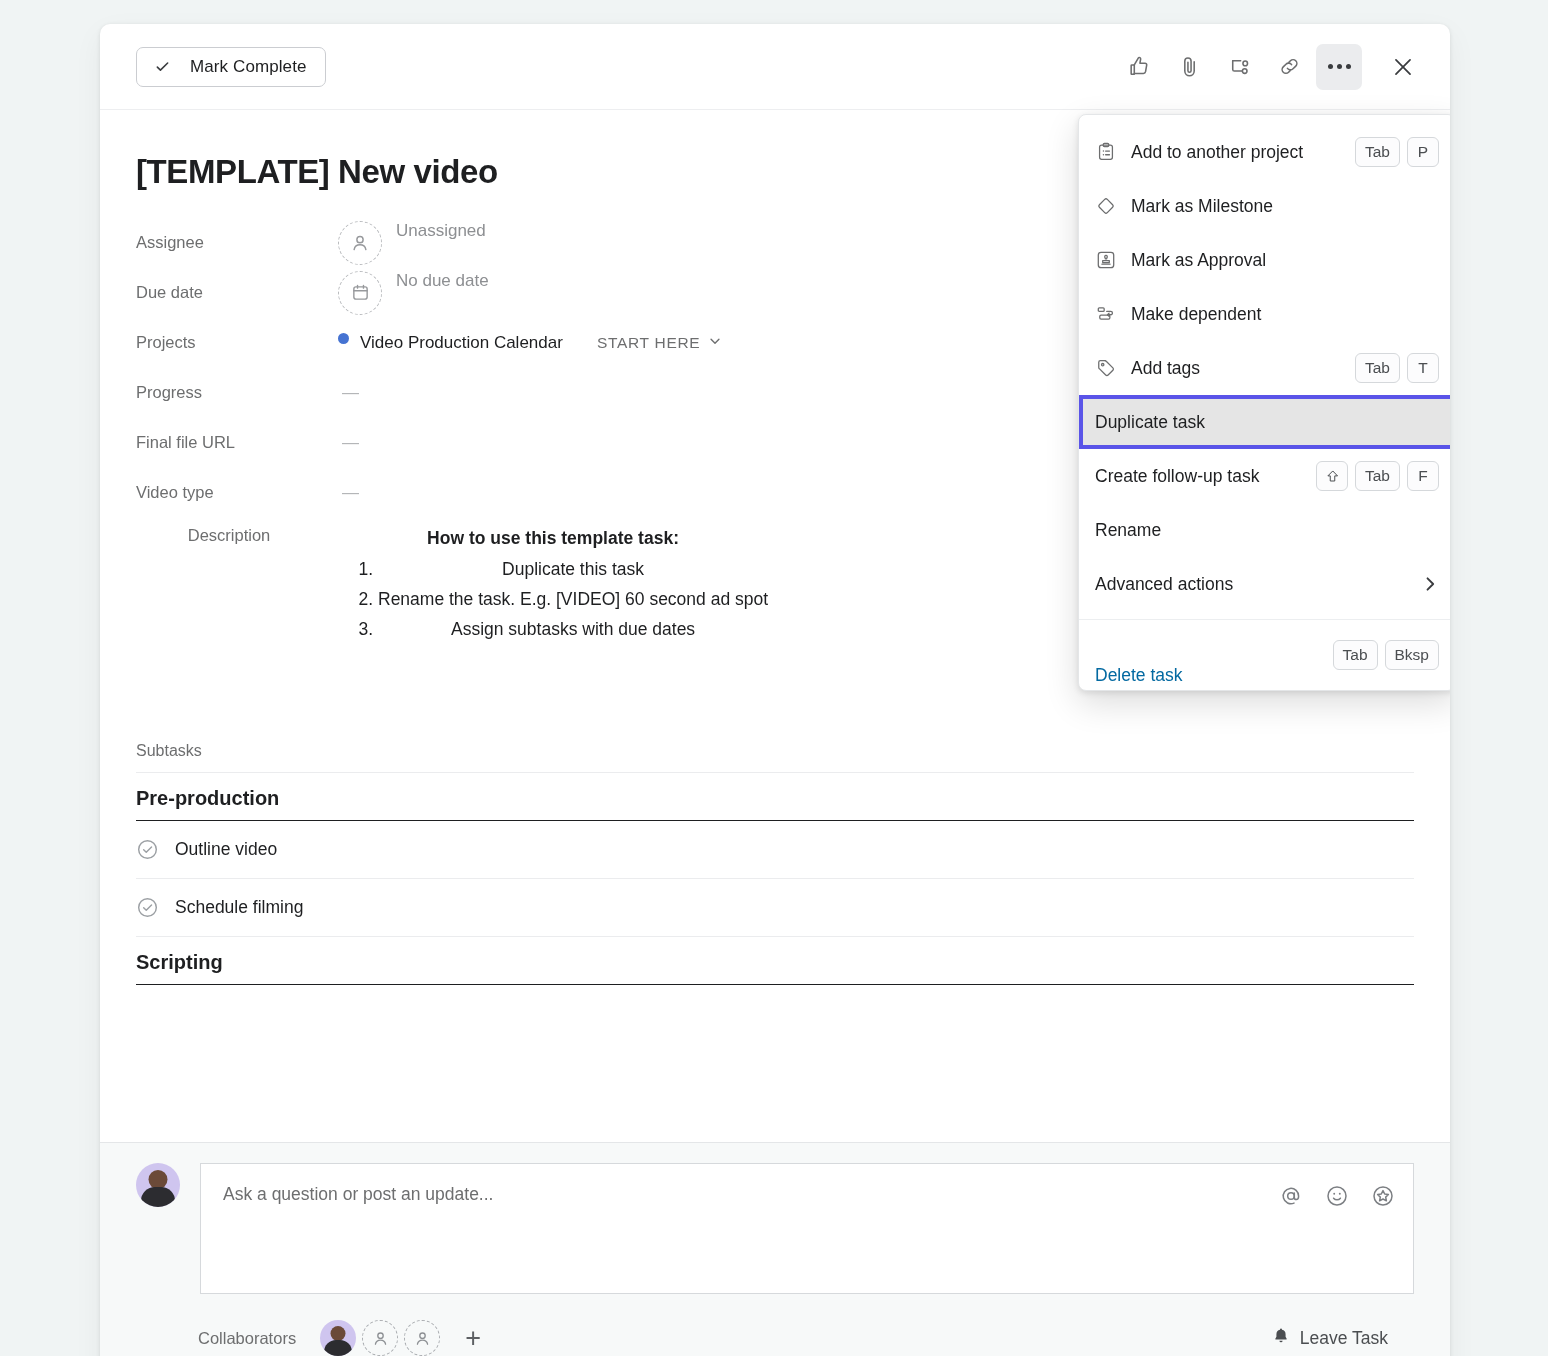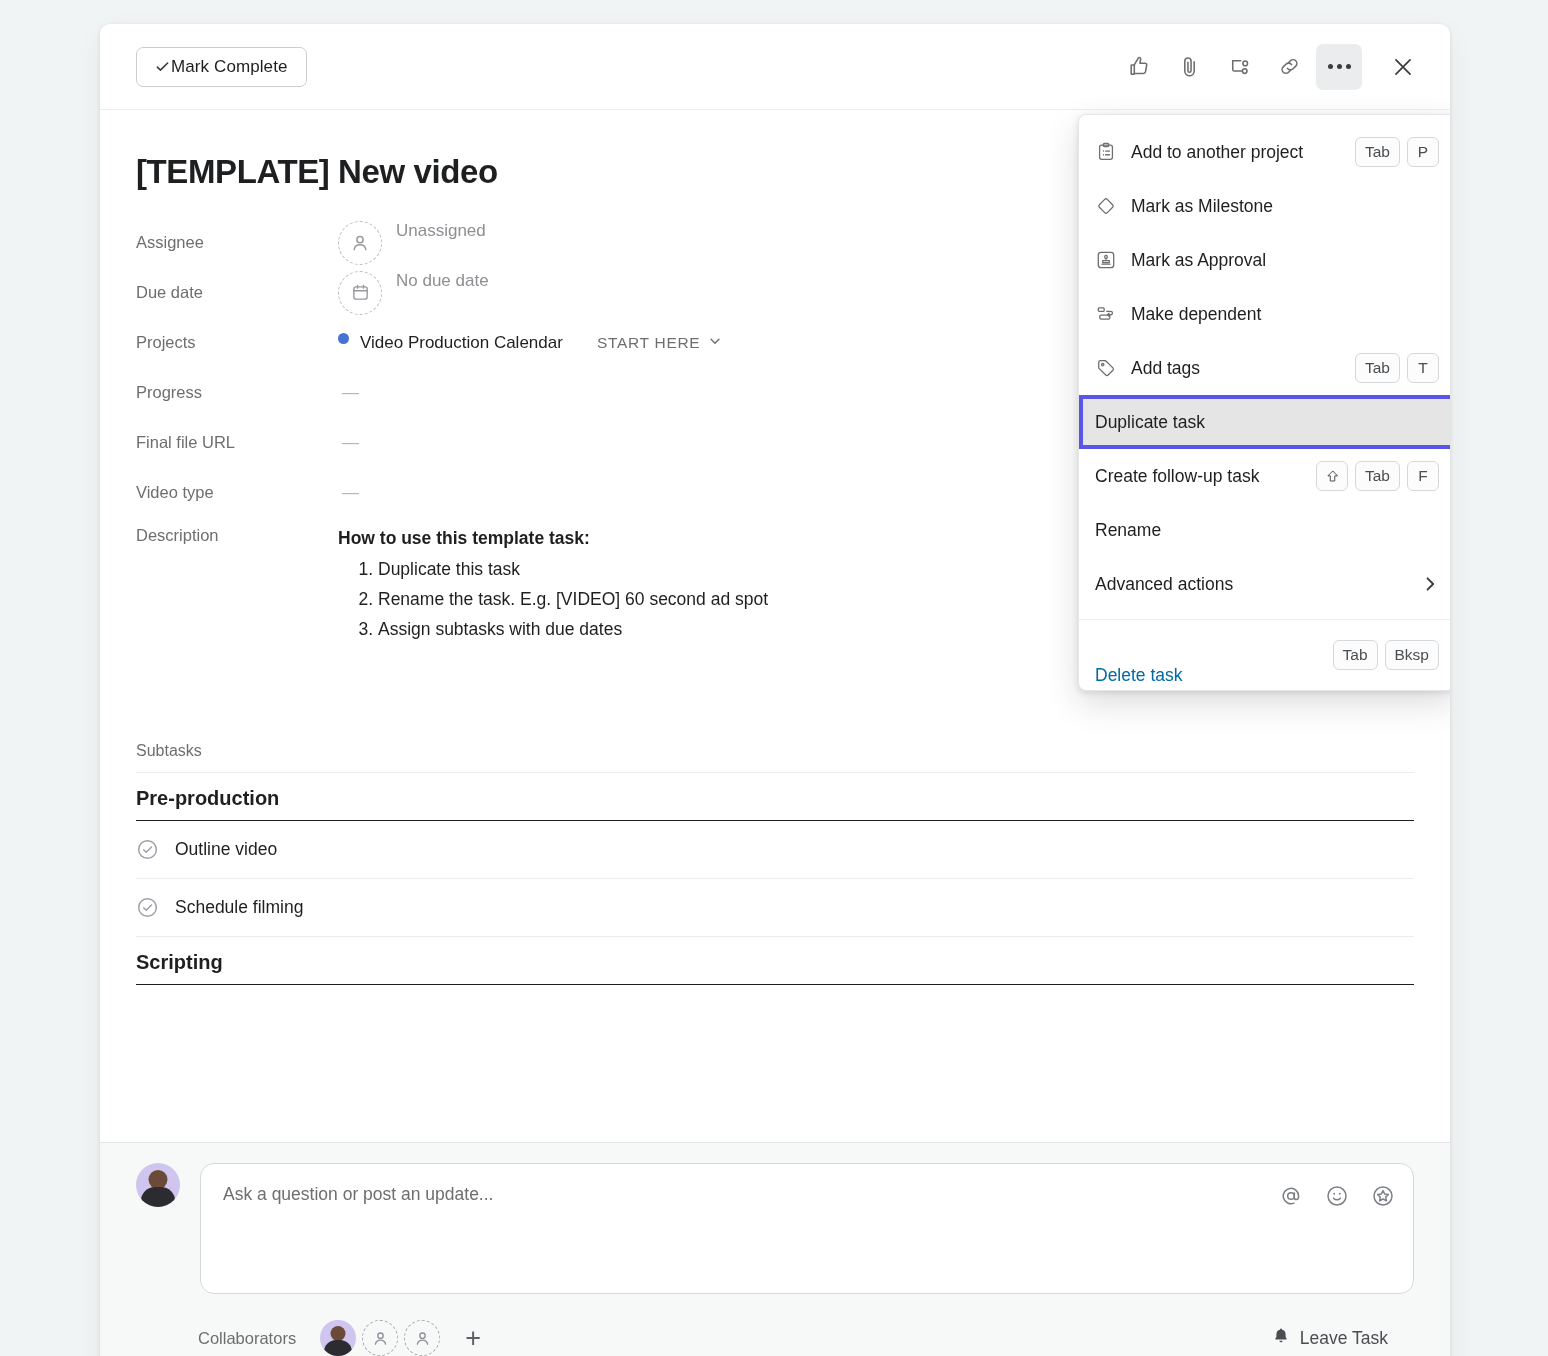--- a/index.html
+++ b/index.html
@@ -25,21 +25,21 @@
 
   
   .topbar {
     position: relative;
     height: 86px;
     border-bottom: 1px solid #edeef0;
     display: flex; align-items: center;
     padding: 0 24px 0 36px;
   }
   .mark-complete {
-    display: inline-flex; align-items: center; gap: 1px;
+    display: inline-flex; align-items: center; gap: 20px;
     height: 40px; padding: 0 18px;
     border: 1px solid #cbcdd1; border-radius: 7px;
     background: #fff; color: #1e1f21;
     font-size: 17px; letter-spacing: .1px;
     cursor: pointer;
   }
   .check-glyph { display:inline-block; width:15px; height:15px; position:relative; }
   .check-glyph svg { display:block; }
 
   .topbar-actions {
@@ -85,21 +85,21 @@
   .proj-dot {
     width: 11px; height: 11px; border-radius: 50%;
     background: #4573d2; margin-right: 11px; flex: 0 0 11px;
   }
   .proj-name { font-size: 17px; color: #1e1f21; }
   .start-here {
     margin-left: 34px; display: inline-flex; align-items: center; gap: 8px;
     font-size: 15.5px; color: #6d6e6f; letter-spacing: .7px; cursor: pointer;
   }
 
-  .desc-row { display: flex; align-items: flex-start; padding-top: 8px; }
+  .desc-row { display: flex; align-items: flex-start; padding-top: 8px; text-align: center; }
   .desc-body { padding-top: 2px; }
   .desc-head { font-size: 17.5px; font-weight: 700; color: #1e1f21; margin-bottom: 5px; }
   .desc-list { margin: 0; padding-left: 40px; }
   .desc-list li { font-size: 17.5px; color: #1e1f21; line-height: 1.73; }
 
   
   .subtasks { margin-top: 98px; }
   .subtasks-label { font-size: 16px; color: #6d6e6f; padding-bottom: 12px; }
   .sdivider { height:1px; background:#ebecee; }
   .sgroup-title {
@@ -125,21 +125,21 @@
   .av-img {
     width: 44px; height: 44px; border-radius: 50%; flex: 0 0 44px;
     background: #cfc5ef; overflow: hidden; position: relative;
   }
   .av-img .head { position:absolute; left:50%; top:16%; transform:translateX(-50%);
     width:19px; height:19px; border-radius:50%; background:#6b4a38; }
   .av-img .body2 { position:absolute; left:50%; bottom:0; transform:translateX(-50%);
     width:34px; height:20px; border-radius:14px 14px 0 0; background:#2c2c30; }
   .comment-box {
     flex: 1 1 auto; position: relative;
-    background: #fff; border: 1px solid #d6d9dc; border-radius: 14px;
+    background: #fff; border: 1px solid #d6d9dc; border-radius: 0;
     height: 131px; padding: 20px 22px;
   }
   .comment-ph { font-size: 17.5px; color: #6d6e6f; }
   .comment-icons {
     position: absolute; right: 18px; top: 20px;
     display: flex; gap: 22px; color: #7c7f83;
   }
   .cicon { cursor: pointer; display:flex; }
 
   .collab-row {

